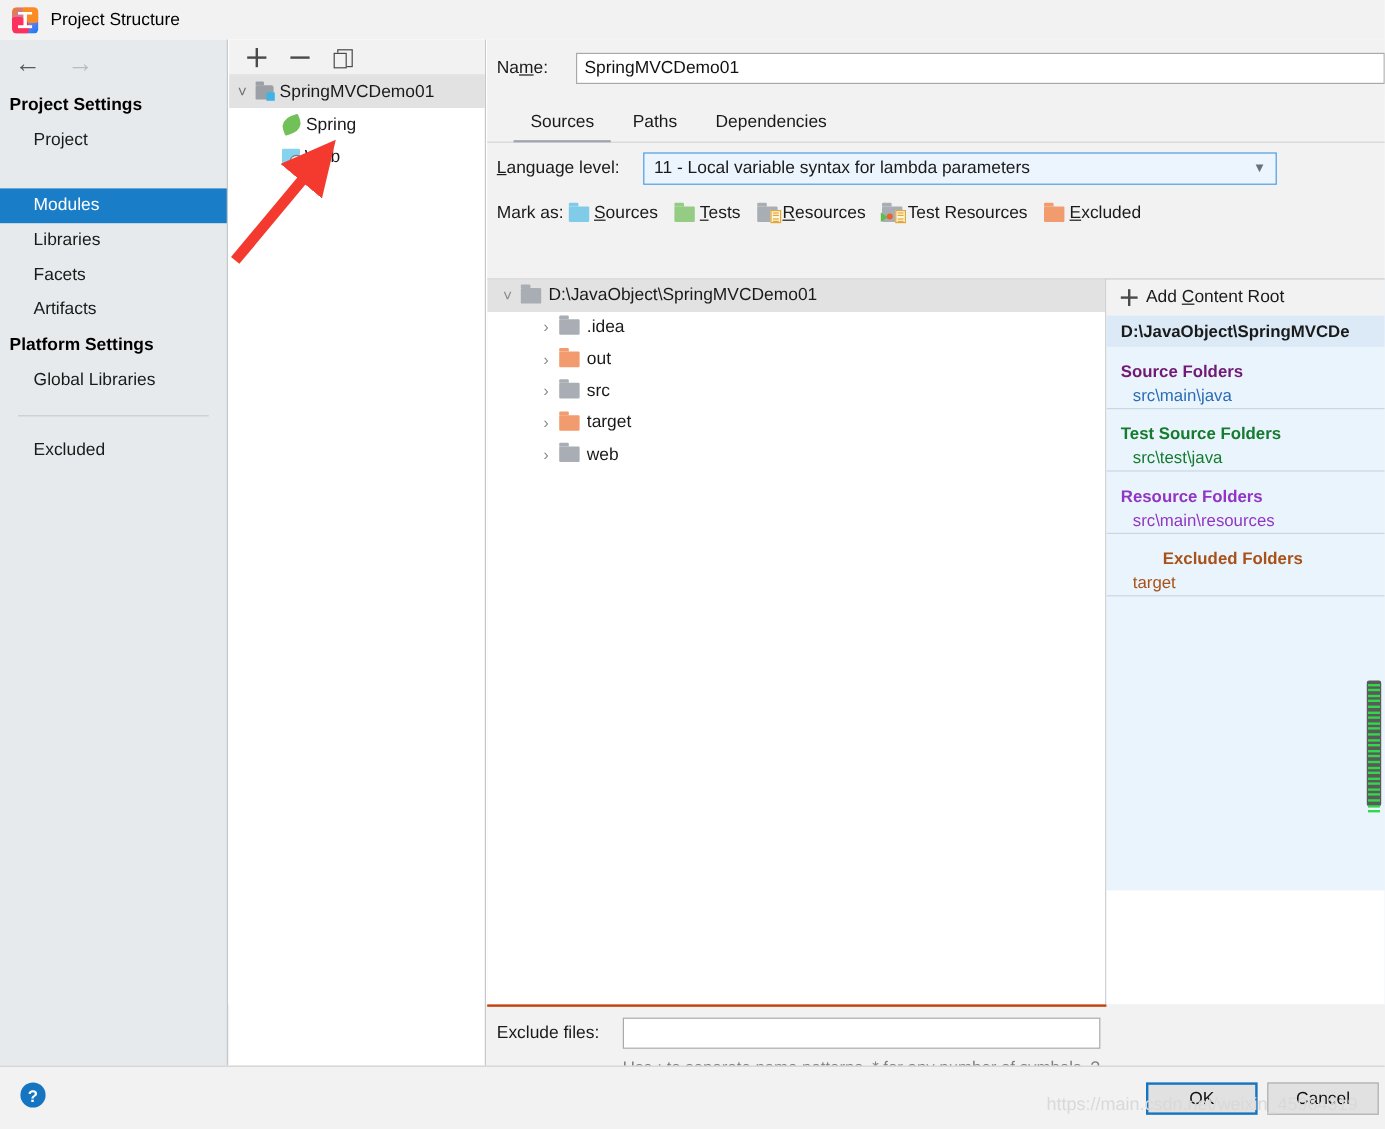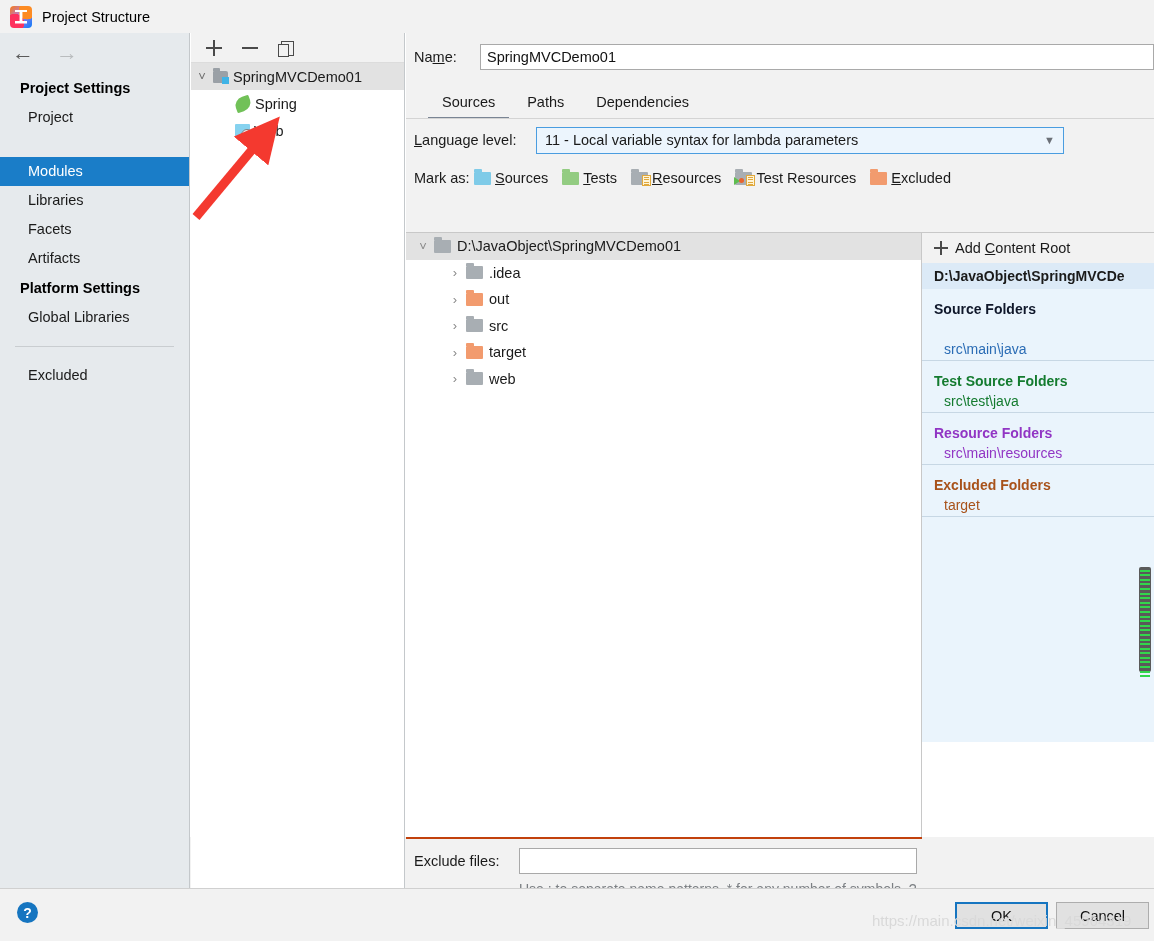--- a/index.html
+++ b/index.html
@@ -38,21 +38,21 @@
   
   .sidebar {
     position:absolute; left:0; top:33px; width:190px; height:855px;
     background:#e6eaed; border-right:1px solid #c4c8cb;
   }
   .nav-row { display:flex; align-items:center; height:40px; padding-left:12px; gap:22px; }
   .nav-arrow { font-size:22px; line-height:1; color:#5a5a5a; cursor:pointer; }
   .nav-arrow.disabled { color:#b9bcbe; }
   .side-group {
     font-weight:bold; font-size:14.5px; color:#000;
-    padding:7px 0 7px 20px;
+    padding:7px 0 7px 8px;
   }
   .side-item {
     font-size:14.5px; color:#1a1a1a; height:29px; line-height:29px; padding-left:28px;
   }
   .side-item.selected { background:#1a7dc8; color:#ffffff;margin-top:25px; }
   .side-sep { height:1px; background:#c9cdd0; margin:14px 15px 0 15px; }
 
   
   .modpanel {
     position:absolute; left:191px; top:33px; width:214px; height:855px;
@@ -139,26 +139,26 @@
   .ft-ind { width:32px; }
   .ftw { width:22px; text-align:center; color:#8a8a8a; font-size:13px; flex:none; }
 
   .details { flex:1; background:#eaf4fc; border-top:1px solid #c8c8c8; position:relative; overflow:hidden; }
   .addroot { height:30px; display:flex; align-items:center; gap:7px; padding-left:12px; background:#f2f2f2; font-size:14.5px; cursor:pointer; }
   .addroot .p { position:relative; width:14px; height:14px; }
   .addroot .p::before { content:""; position:absolute; left:6px; top:0; width:2px; height:14px; background:#4a4a4a; }
   .addroot .p::after { content:""; position:absolute; left:0; top:6px; width:14px; height:2px; background:#4a4a4a; }
   .droot { font-weight:bold; font-size:14px; padding:5px 0 5px 12px; background:#dceaf7; white-space:nowrap; }
   .grp { font-weight:bold; font-size:14px; padding:12px 0 3px 12px; white-space:nowrap; }
-  .grp.src { color:#0f172a; }
+  .grp.src { color:#701a75; }
   .grp.test { color:#147b2f; }
   .grp.res { color:#9135c4; }
-  .grp.exc { color:#a8521a; }
+  .grp.exc { color:#a8521a;margin-left:35px; }
   .ent { font-size:14px; padding:1px 0 3px 22px; border-bottom:1px solid #c7d7e4; margin-right:0; white-space:nowrap; }
-  .ent.src { color:#2a6cb5;margin-top:20px; }
+  .ent.src { color:#2a6cb5; }
   .ent.test { color:#147b2f; }
   .ent.res { color:#9135c4; }
   .ent.exc { color:#a8521a; }
   .det-bottom { position:absolute; left:0; right:0; bottom:0; height:95px; background:#ffffff; }
 
   
   .scroll {
     position:absolute; right:3px; top:534px; width:12px; height:105px;
     background:#5a5a5a; border-radius:2px;
   }

